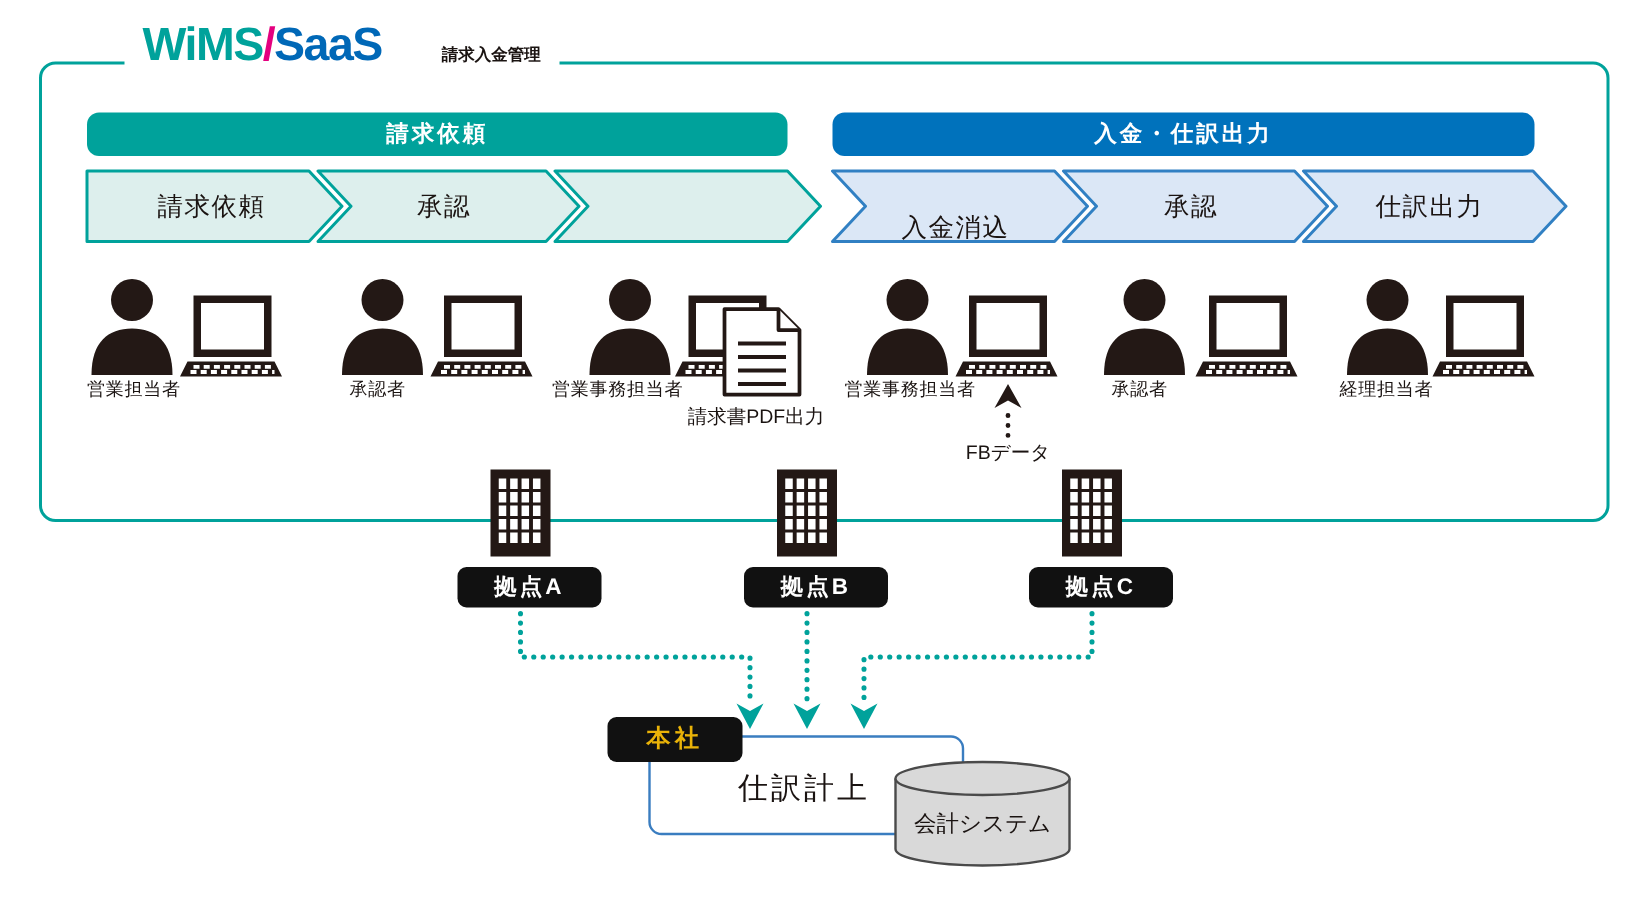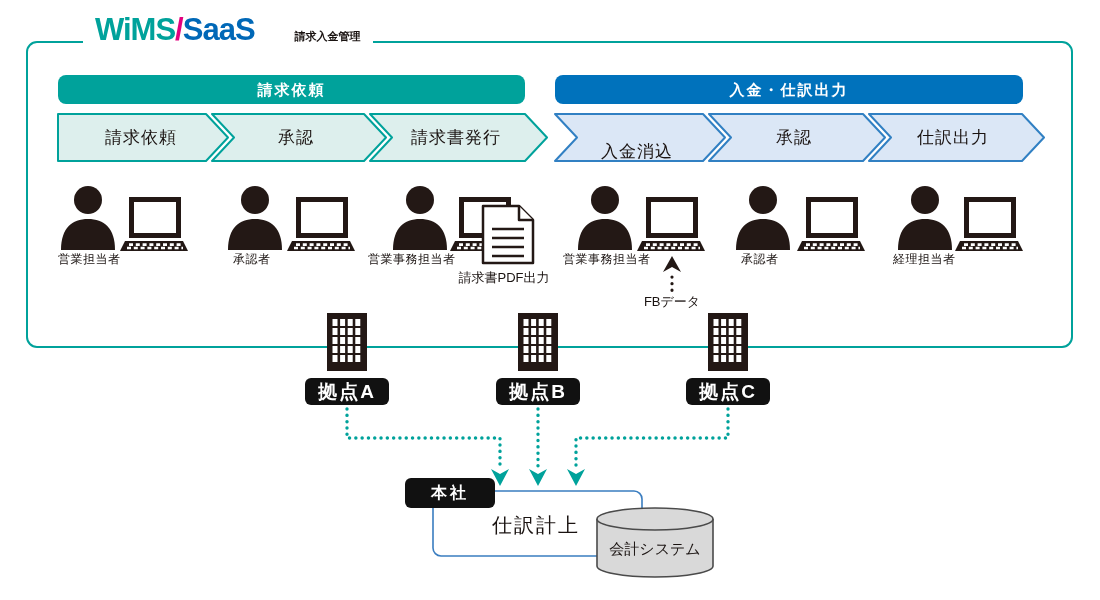--- a/index.html
+++ b/index.html
@@ -22,27 +22,27 @@
     height:29px;line-height:29px;text-align:center;color:#fff;
     font-size:15px;font-weight:bold;letter-spacing:2px;
   }
   .step-label{
     width:150px;height:24px;line-height:24px;text-align:center;
     font-size:17px;letter-spacing:1px;
   }
   .actor-label{font-size:12px;letter-spacing:0.5px;white-space:nowrap;}
   .note-label{width:140px;text-align:center;font-size:13px;white-space:nowrap;}
   .site-label{
-    width:84px;height:27px;line-height:27px;border-radius:6px;
-    background:#111;color:#fff;text-align:center;font-size:19px;
+    width:96px;height:27px;line-height:27px;border-radius:6px;
+    background:#111;color:#fff;text-align:center;font-size:15px;
     font-weight:bold;letter-spacing:2px;
   }
   .hq-label{
     width:90px;height:30px;line-height:30px;border-radius:6px;
-    background:#111;color:#ffffff;text-align:center;font-size:16px;
+    background:#111;color:#eab308;text-align:center;font-size:16px;
     font-weight:bold;letter-spacing:3px;
   }
   .journal-label{width:160px;text-align:center;font-size:20px;letter-spacing:2px;}
   .db-label{width:120px;text-align:center;font-size:15px;}
 </style>
 </head>
 <body>
 
 <div id="stage">
 
@@ -134,21 +134,20 @@
   <div class="txt brand" style="left:83px;top:12px;gap:40px;">
     <span class="logo"><span class="t">WiMS</span><span class="m">/</span><span class="b">SaaS</span></span>
     <span class="sub">請求入金管理</span>
   </div>
 
   <div class="txt bar-label" style="left:58px;top:75px;width:467px;">請求依頼</div>
   <div class="txt bar-label" style="left:555px;top:75px;width:468px;">入金・仕訳出力</div>
 
   <div class="txt step-label" style="left:66px;top:126px;">請求依頼</div>
   <div class="txt step-label" style="left:221px;top:126px;">承認</div>
-  <div class="txt step-label" style="left:381px;top:126px;">請求書発行</div>
   <div class="txt step-label" style="left:562px;top:140px;">入金消込</div>
   <div class="txt step-label" style="left:719px;top:126px;">承認</div>
   <div class="txt step-label" style="left:878px;top:126px;">仕訳出力</div>
 
   <div class="txt actor-label" style="left:58px;top:251px;">営業担当者</div>
   <div class="txt actor-label" style="left:233px;top:251px;">承認者</div>
   <div class="txt actor-label" style="left:368px;top:251px;">営業事務担当者</div>
   <div class="txt actor-label" style="left:563px;top:251px;">営業事務担当者</div>
   <div class="txt actor-label" style="left:741px;top:251px;">承認者</div>
   <div class="txt actor-label" style="left:893px;top:251px;">経理担当者</div>

